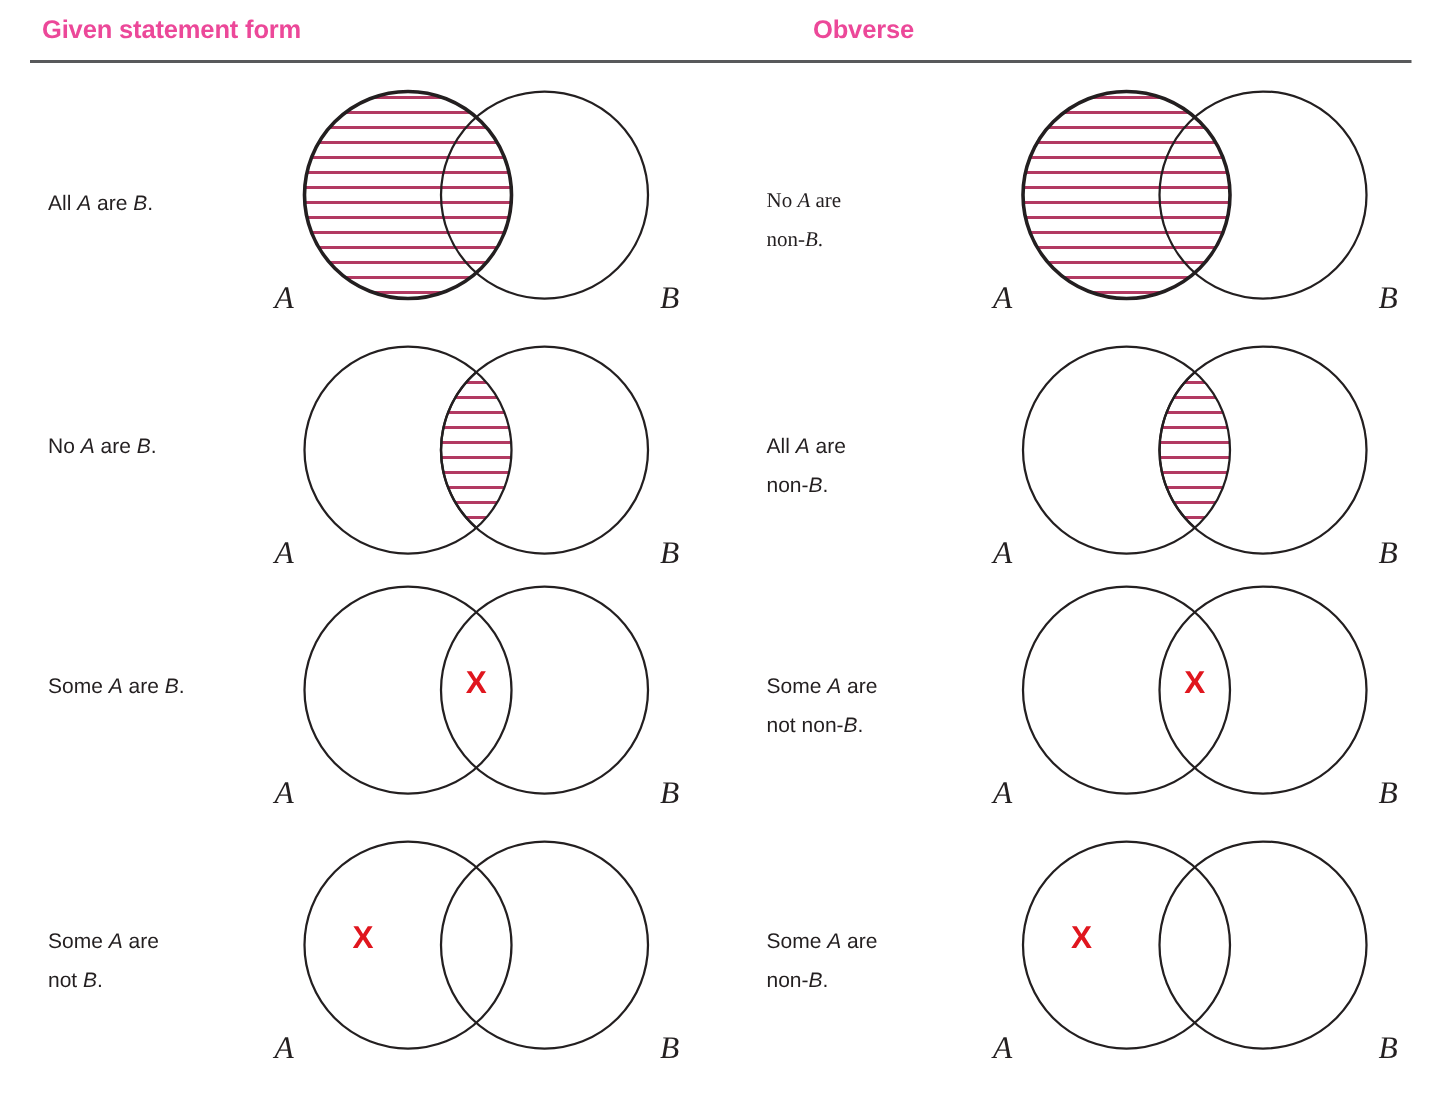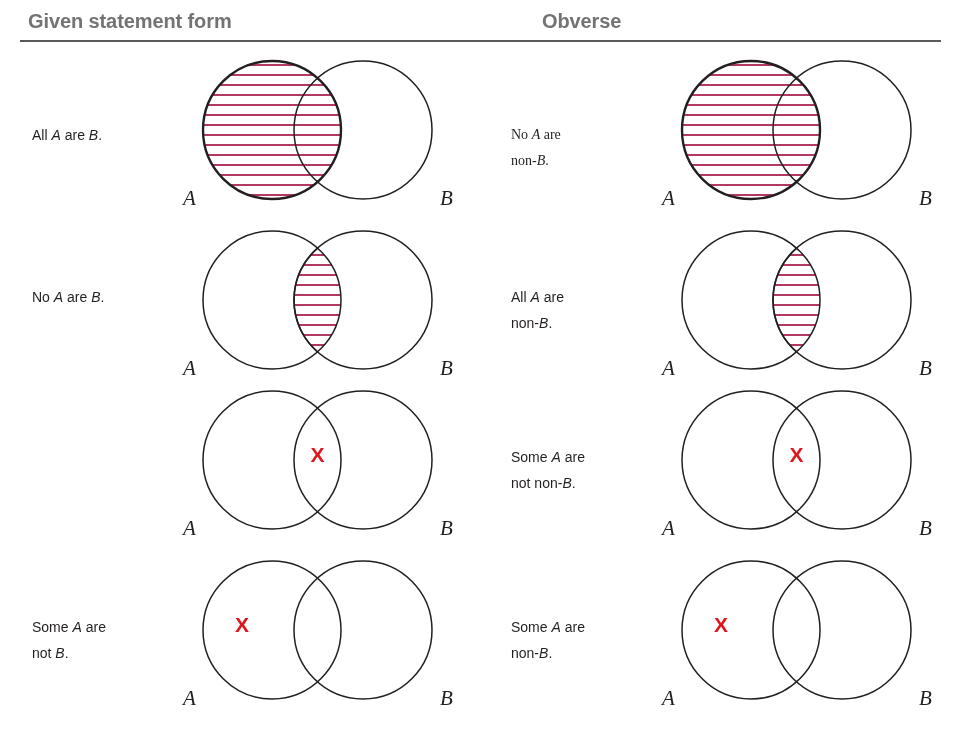--- a/index.html
+++ b/index.html
@@ -28,24 +28,24 @@
   .header-row {
     position: absolute;
     left: 0;
     top: 0;
     width: 958px;
     height: 42px;
   }
   .col-head {
     position: absolute;
     top: 10px;
-    font-size: 20px;
+    font-size: 17px;
     font-weight: bold;
     letter-spacing: -0.1px;
-    color: #737373;
+    color: #ec4899;
     white-space: nowrap;
   }
   .col-head.left  { left: 28px; }
   .col-head.right { left: 542px; }
 
   .head-rule {
     position: absolute;
     left: 20px;
     top: 40px;
     width: 921px;
@@ -353,20 +353,21 @@
     <path d="M 137.5 26.127560304146094
                   A 69 69 0 0 0 137.5 129.8724396958539" fill="none" stroke="#231f20" stroke-width="1.6"></path>
 
     <text class="term" x="3" y="153">A</text>
     <text class="term" x="260" y="153">B</text>
   </svg>
      </div>
       </div>
       <div class="row" style="top:382px;height:170px;">
         <div class="cell left">
+       <div class="statement" style="top:62px;">Some <i>A</i> are <i>B</i>.</div>
 
   <svg class="venn" width="300" height="160" viewBox="0 0 300 160">
     <defs>
       <clipPath id="clipAv5">
         <path d="M 92 9
                  A 69 69 0 0 0 92 147
                  A 69 69 0 0 0 92 9 Z"></path>
       </clipPath>
       <clipPath id="clipAfullv5">
         <circle cx="92" cy="78" r="69"></circle>

